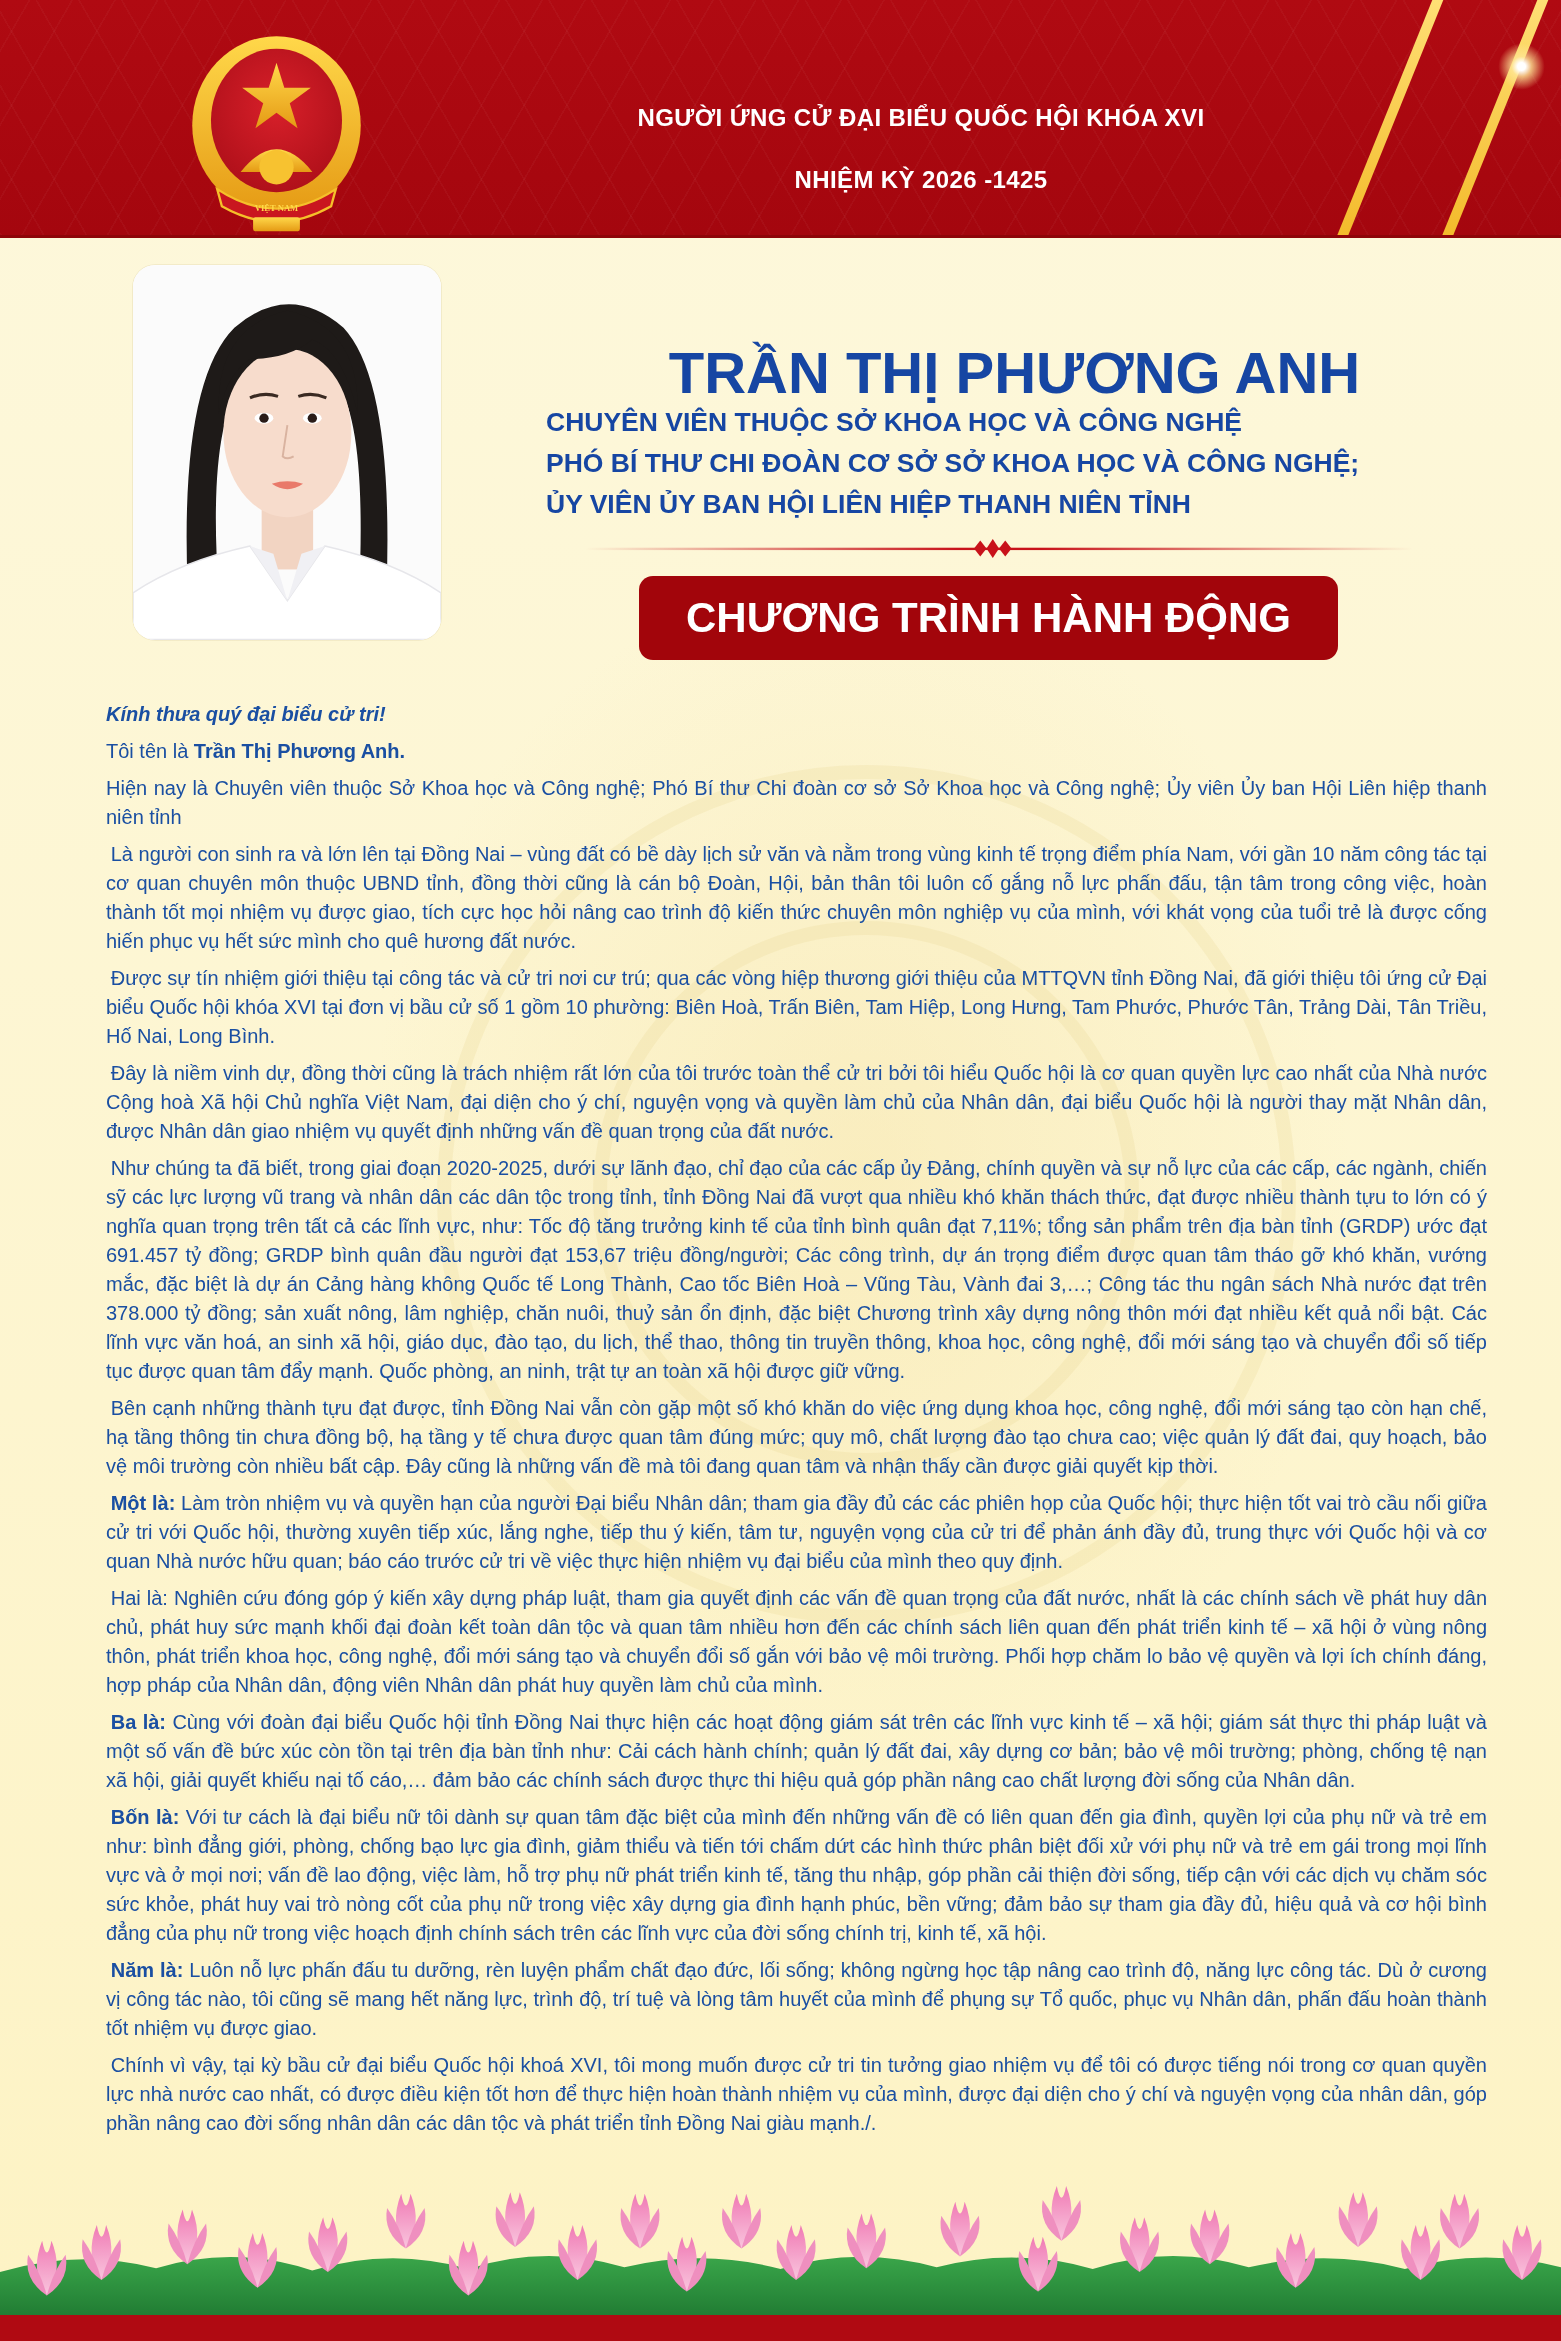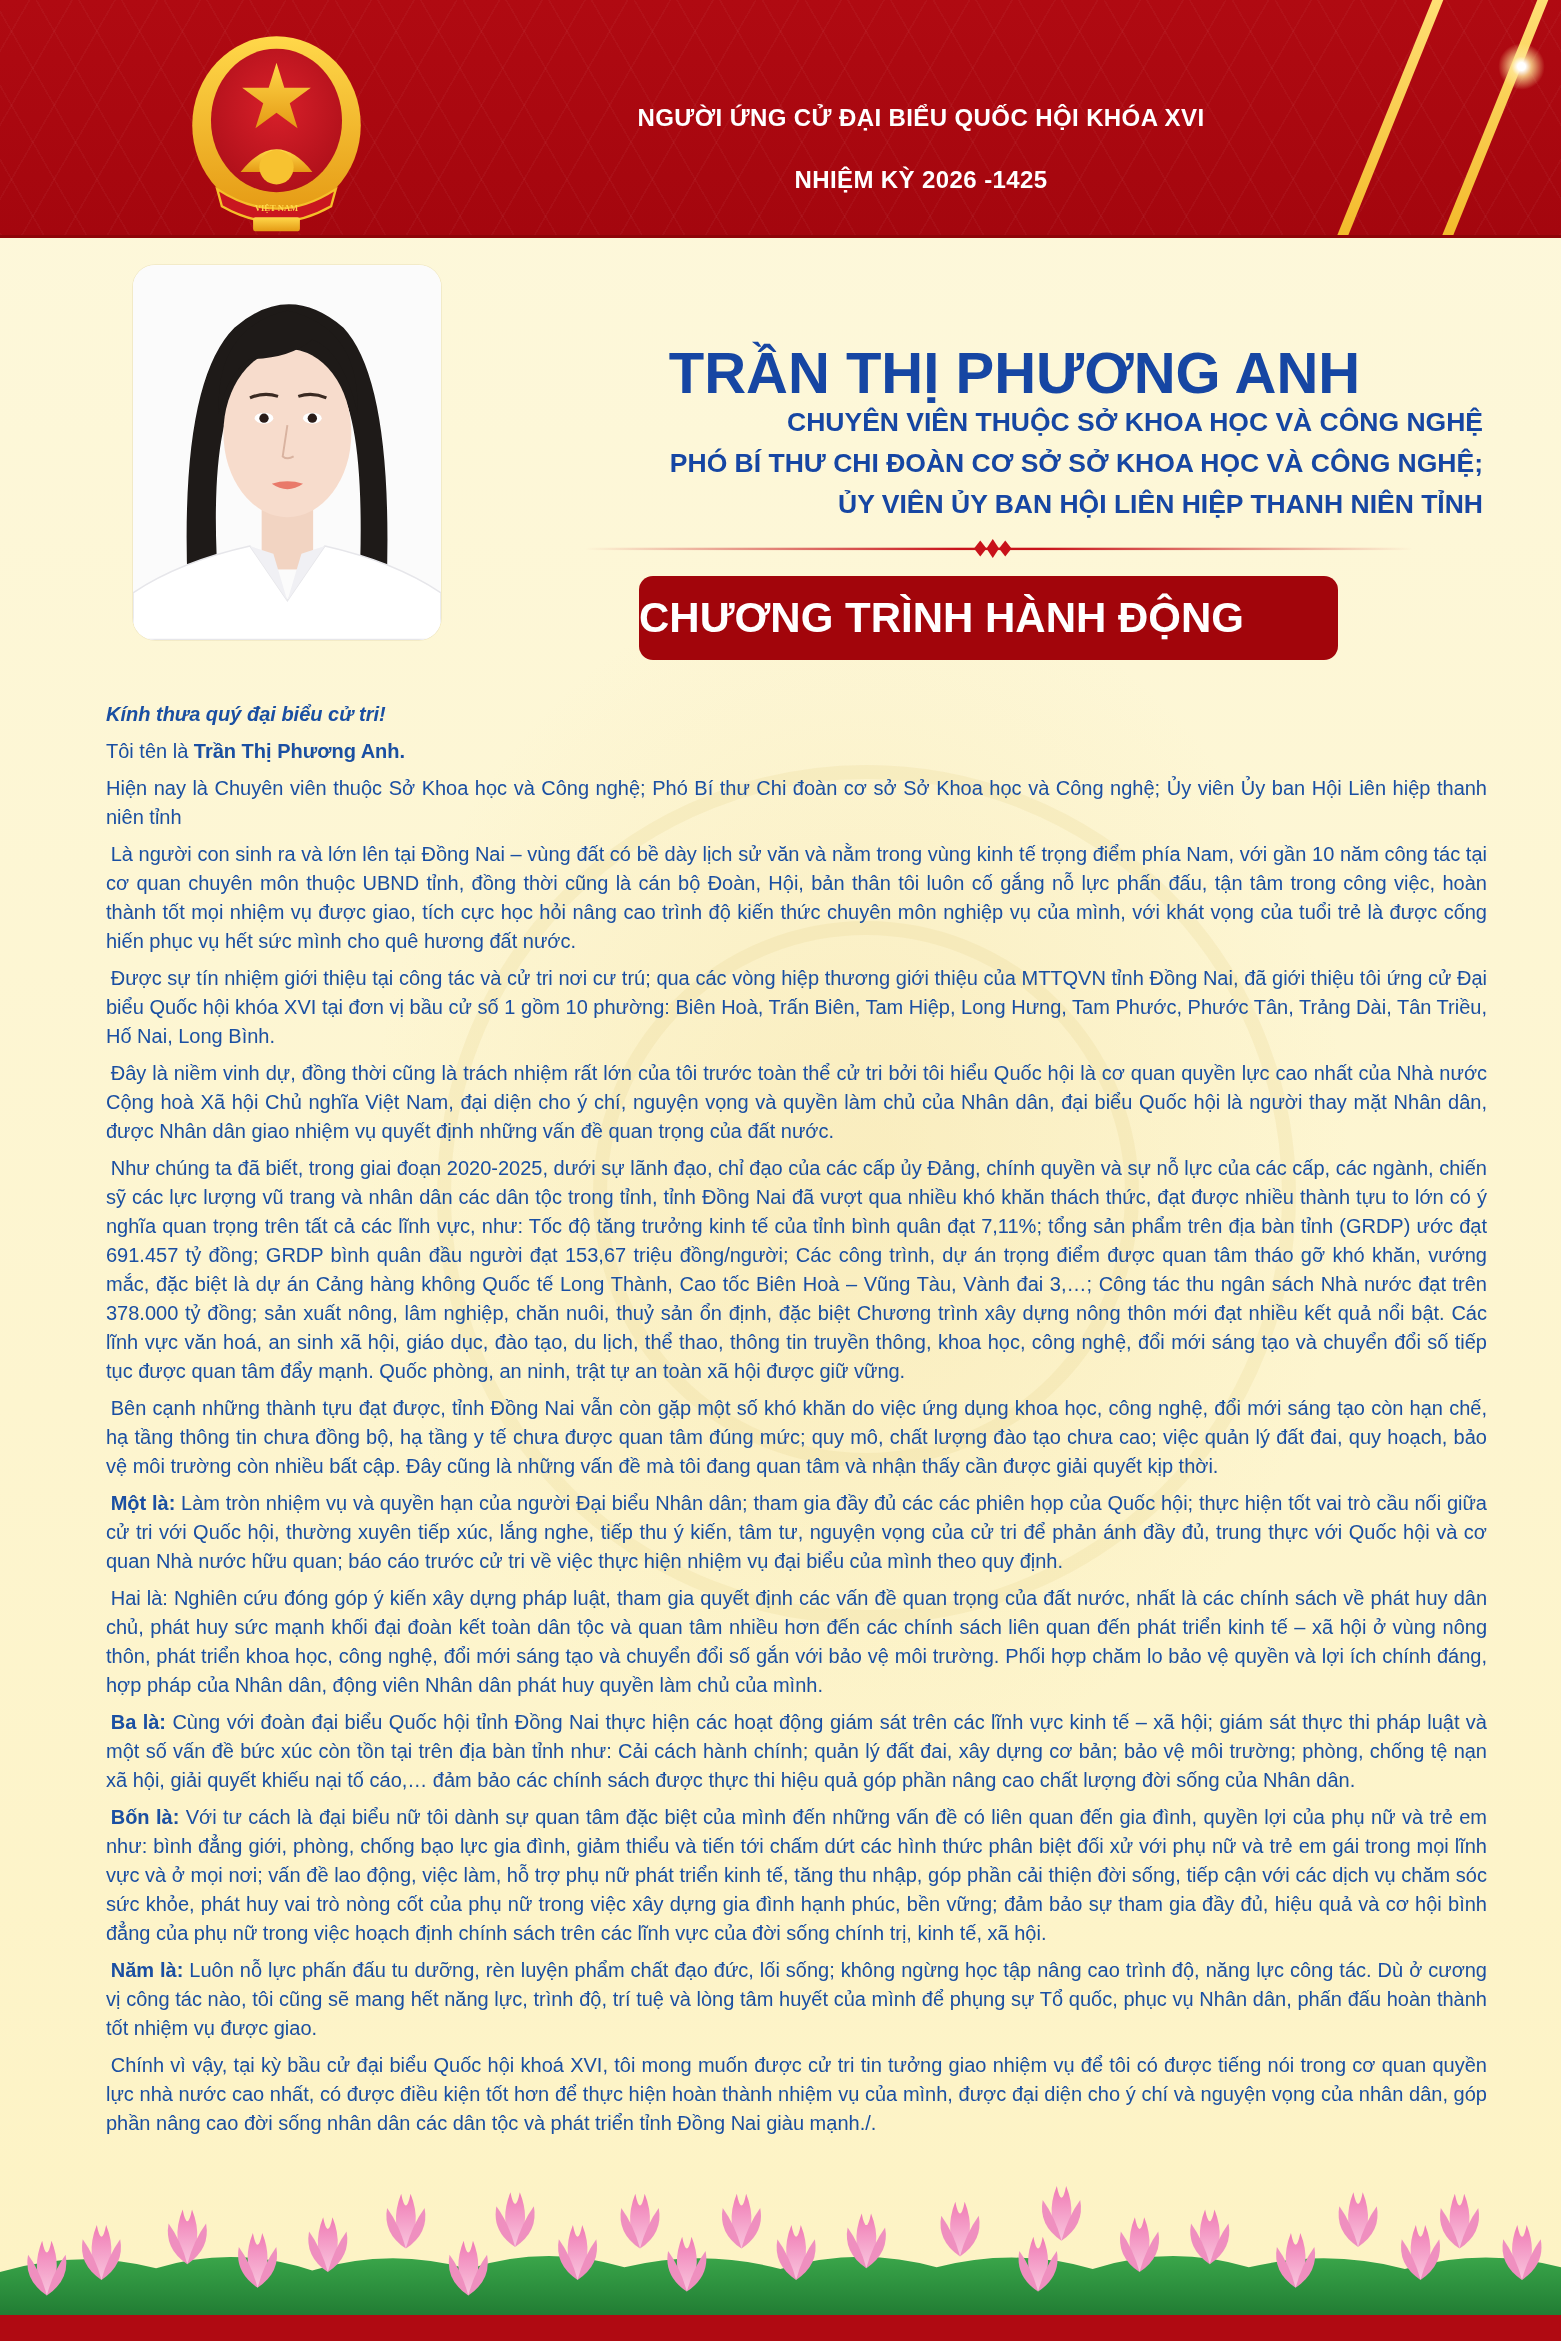--- a/index.html
+++ b/index.html
@@ -53,31 +53,31 @@
     box-shadow: 0 0 0 0.8px rgba(230,220,180,0.6);
   }
   
   .name {
     position: absolute; left: 546px; top: 328px; width: 937px;
     text-align: center; color: #1646a3; font-weight: bold;
     font-size: 58px; line-height: 62px; margin-top: 14px;
   }
   .positions {
     position: absolute; left: 546px; top: 402px; width: 937px;
-    text-align: right; color: #1646a3; font-weight: bold;
+    text-align: left; color: #1646a3; font-weight: bold;
     font-size: 26.5px; line-height: 41px;
   }
   .divider {
     position: absolute; left: 585px; top: 539px; width: 828px; height: 19px;
   }
   .section-badge {
     position: absolute; left: 639px; top: 576px; width: 699px; height: 84px;
     background: #a2050b; border-radius: 14px;
     color: #ffffff; font-weight: bold; font-size: 42px;
-    display: flex; align-items: center; 
+    display: flex; align-items: center; justify-content: center;
   }
   
   .body-text {
     position: absolute; left: 98px; top: 692px; width: 1397px;
     color: #1a4fa2; font-size: 20px; line-height: 29px;
     text-align: justify;
   }
   .body-text p { margin: 8px; }
   .body-text .indent { text-indent: 4.7px; }
   .greet { font-weight: bold; font-style: italic; }

